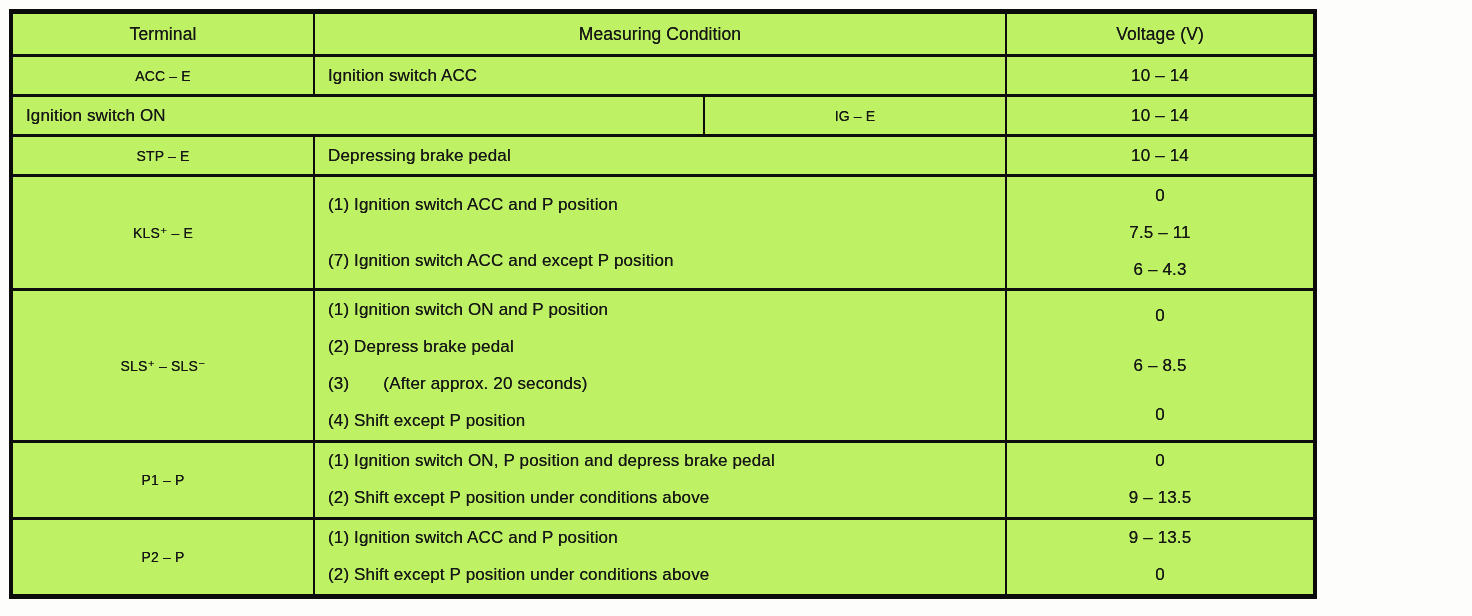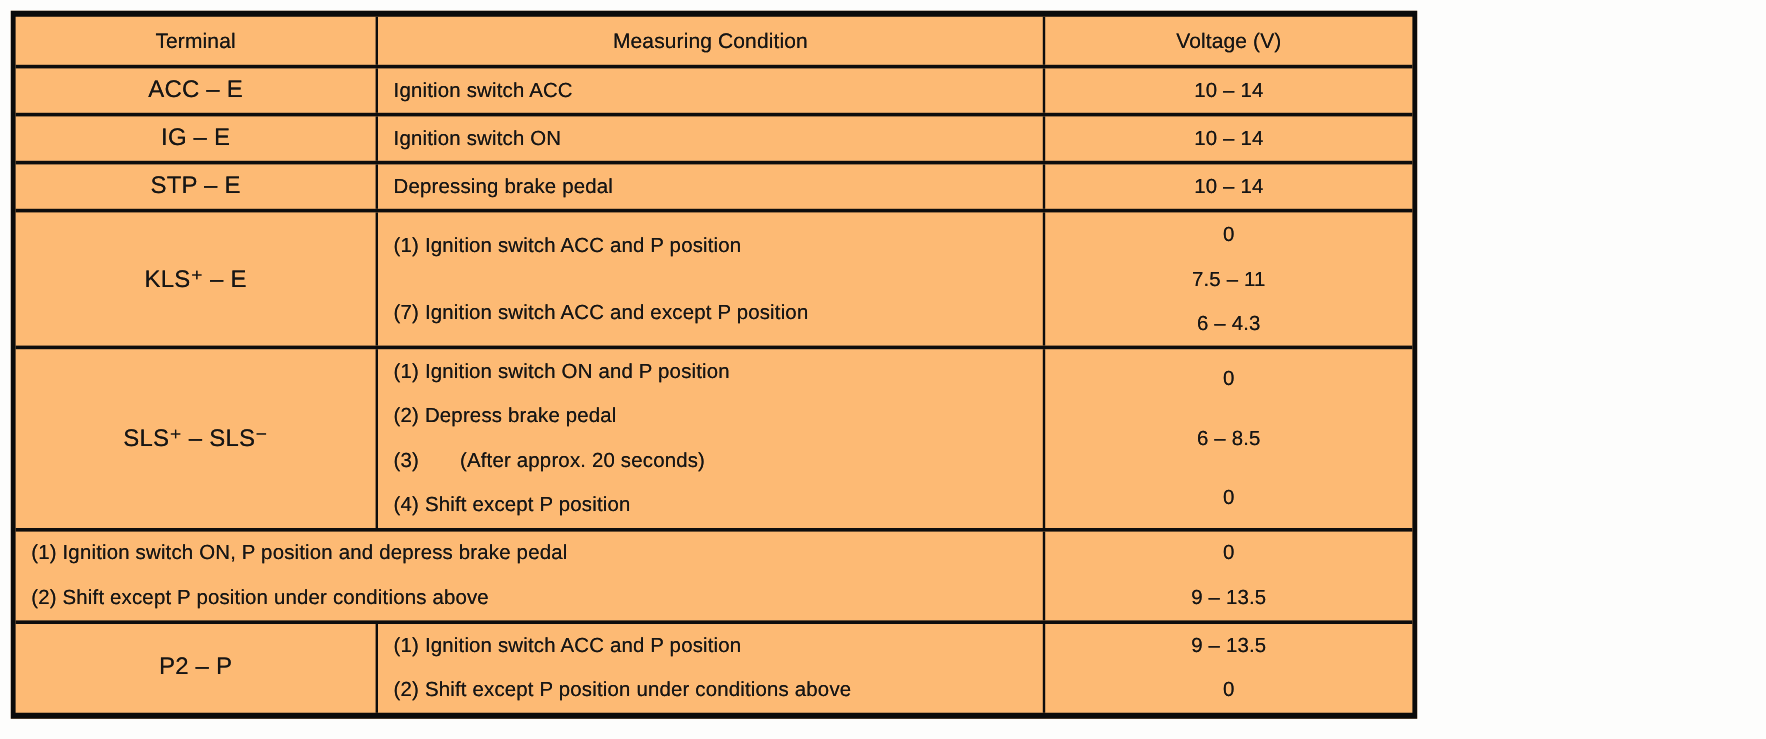--- a/index.html
+++ b/index.html
@@ -14,29 +14,29 @@
   }
   .scan-page {
     position: relative;
     width: 1472px;
     height: 616px;
   }
   .vtable {
     position: absolute;
     left: 9px;
     top: 9px;
-    width: 1172px;
+    width: 1308px;
     height: 590px;
     border: 4px solid #0b0b0b;
     border-top-width: 5px;
     border-bottom-width: 5px;
     box-sizing: border-box;
     display: flex;
     flex-direction: column;
-    background: #fdba74;
+    background: #bef264;
     text-shadow: 0 0 0.5px rgba(10,10,10,0.85);
     letter-spacing: 0.15px;
   }
   .trow {
     display: flex;
     flex-direction: row;
     border-bottom: 3px solid #0d0d0d;
     min-height: 0;
   }
   .trow:last-child { border-bottom: none; }
@@ -70,21 +70,21 @@
     text-align: left;
   }
   .line {
     flex: 1 1 0;
     display: flex;
     align-items: center;
     white-space: pre;
     font-size: 17px;
   }
   .cell.volt .line { justify-content: center; }
-  .cell.term .line { justify-content: center; font-size: 20px; }
+  .cell.term .line { justify-content: center; font-size: 14px; }
   .trow.header .line {
     justify-content: center;
     font-size: 17.5px;
     letter-spacing: 0.1px;
   }
   .trow.header .cell.cond { padding-left: 0; align-items: stretch; }
 </style>
 </head>
 <body>
 
@@ -109,25 +109,25 @@
       </div>
       <div class="cell cond">
         <div class="line">Ignition switch ACC</div>
       </div>
       <div class="cell volt">
         <div class="line">10 – 14</div>
       </div>
     </div>
 
     <div class="trow g1">
+      <div class="cell cond">
+        <div class="line">Ignition switch ON</div>
+      </div>
       <div class="cell term">
         <div class="line">IG – E</div>
-      </div>
-      <div class="cell cond">
-        <div class="line">Ignition switch ON</div>
       </div>
       <div class="cell volt">
         <div class="line">10 – 14</div>
       </div>
     </div>
 
     <div class="trow g1">
       <div class="cell term">
         <div class="line">STP – E</div>
       </div>
@@ -165,20 +165,23 @@
         <div class="line">(4) Shift except P position</div>
       </div>
       <div class="cell volt">
         <div class="line">0</div>
         <div class="line">6 – 8.5</div>
         <div class="line">0</div>
       </div>
     </div>
 
     <div class="trow g2">
+      <div class="cell term">
+        <div class="line">P1 – P</div>
+      </div>
       <div class="cell cond">
         <div class="line">(1) Ignition switch ON, P position and depress brake pedal</div>
         <div class="line">(2) Shift except P position under conditions above</div>
       </div>
       <div class="cell volt">
         <div class="line">0</div>
         <div class="line">9 – 13.5</div>
       </div>
     </div>
 

